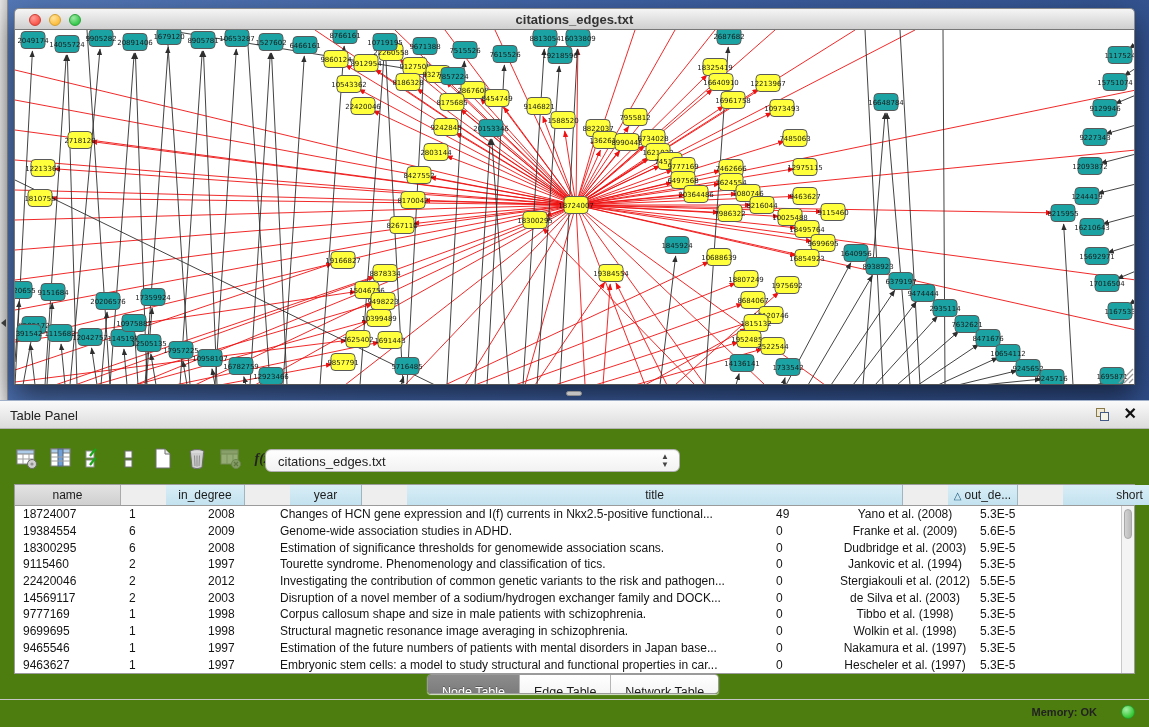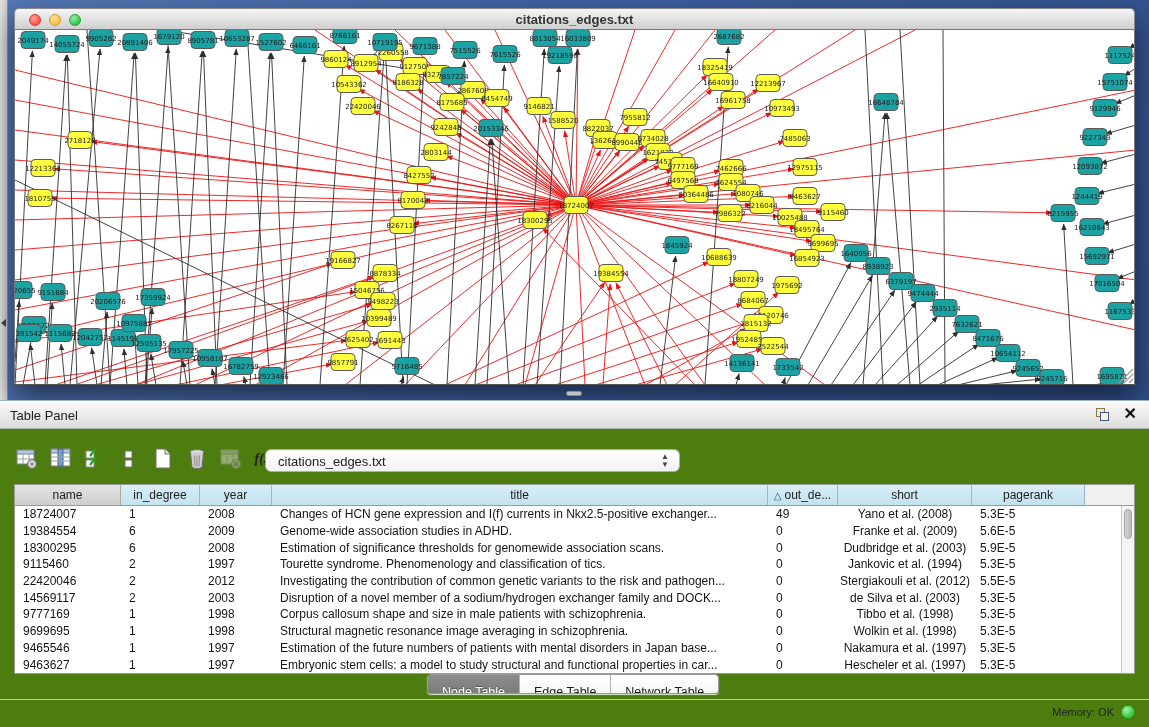--- a/index.html
+++ b/index.html
@@ -46,21 +46,21 @@
   .tbtn { width:26px; height:26px; margin-right:8px; display:flex; align-items:center; justify-content:center; }
   .fx { font-family:"Liberation Serif", serif; font-style:italic; font-weight:bold; font-size:14px; color:#222; }
   .combo { position:absolute; left:265px; top:49px; width:415px; height:23px; border:1px solid #aeaeae; border-radius:6px;
            background:linear-gradient(#ffffff,#f2f2f2); box-shadow:inset 0 1px 1px rgba(0,0,0,.05); }
   .combo .val { position:absolute; left:12px; top:4px; font-size:13px; color:#222; }
   .combo .steppers { position:absolute; right:10px; top:3px; display:flex; flex-direction:column; line-height:8px; font-size:8px; color:#444; }
 
   
   .grid { position:absolute; left:14px; top:84px; width:1121px; height:190px; background:#fff; border:1px solid #9b9b9b; }
   .ghead { display:grid; grid-template-columns:106px 79px 72px 496px 70px 134px 113px 1fr; height:21px;
-           border-bottom:1px solid #9b9b9b; background:#eee; }
+           border-bottom:1px solid #9b9b9b; background:#eee;gap:45px; }
   .ghead .cell { border-right:1px solid #9fb6c0; background:linear-gradient(#d9eef7,#c3e2ef); font-size:12px; color:#1c1c1c;
                  display:flex; align-items:center; justify-content:center; overflow:hidden; white-space:nowrap; }
   .ghead .cell.rowhdr { background:linear-gradient(#e3e3e3,#cfcfcf); border-right:1px solid #aaa; }
   .ghead .cell.filler { background:#f0f0f0; border-right:none; }
   .ghead .sort-glyph { color:#1b5a7a; font-size:10px; margin-right:3px; }
   .gbody { position:absolute; left:0; top:21px; right:13px; bottom:0; overflow:hidden; }
   .grow { display:grid; grid-template-columns:106px 79px 72px 496px 70px 134px 113px 1fr; height:16.7px; background:#fff; }
   .grow .cell { font-size:12px; color:#141414; white-space:nowrap; overflow:hidden; display:flex; align-items:center;
                 padding-left:8px; }
   .grow .cell.c-center { justify-content:center; padding-left:0; }
@@ -70,21 +70,21 @@
   
   .tabs { position:absolute; left:427px; top:274px; height:20px; display:flex; border:1px solid #9a9a9a; border-radius:4px;
           overflow:hidden; box-shadow:0 1px 1px rgba(255,255,255,.8), inset 0 1px 1px rgba(0,0,0,.06); }
   .tab { height:100%; display:flex; align-items:center; justify-content:center; font-size:12.5px; color:#1c1c1c;
          background:linear-gradient(#ffffff,#ededed); border-right:1px solid #b5b5b5; padding:17px 14px; }
   .tab:last-child { border-right:none; }
   .tab.selected { background:linear-gradient(#8c8c8c,#6e6e6e); color:#fff; text-shadow:0 -1px 0 rgba(0,0,0,.3); }
 
   
   .bottom-divider { position:absolute; left:0; top:299px; width:1149px; border-top:1px solid #c6c6c6; }
-  .statusbar { position:absolute; right:14px; top:305px; display:flex; align-items:center; gap:7px; }
+  .statusbar { position:absolute; right:14px; top:305px; display:flex; align-items:center; gap:24px;font-weight:bold; }
   .mem-label { font-size:11px; color:#222; }
   .mem-dot { width:14px; height:14px; border-radius:50%; background:radial-gradient(circle at 35% 30%,#a6f0a6,#35c935 70%); border:1px solid #2a9a2a; }
 </style>
 </head>
 <body>
 
 <div class="stage">
 
   <div class="desktop">
     <div class="side-strip">
@@ -921,21 +921,21 @@
           <div class="cell"><span class="sort-glyph">△</span>out_de...</div>
           <div class="cell">short</div>
           <div class="cell">pagerank</div>
           <div class="cell filler"></div>
         </div>
       <div class="gbody" id="tbody">
           <div class="grow">
             <div class="cell">18724007</div>
             <div class="cell">1</div>
             <div class="cell">2008</div>
-            <div class="cell">Changes of HCN gene expression and I(f) currents in Nkx2.5-positive exchanger...</div>
+            <div class="cell">Changes of HCN gene expression and I(f) currents in Nkx2.5-positive functional...</div>
             <div class="cell">49</div>
             <div class="cell c-center">Yano et al. (2008)</div>
             <div class="cell">5.3E-5</div>
             <div class="cell"></div>
           </div>
           <div class="grow">
             <div class="cell">19384554</div>
             <div class="cell">6</div>
             <div class="cell">2009</div>
             <div class="cell">Genome-wide association studies in ADHD.</div>

